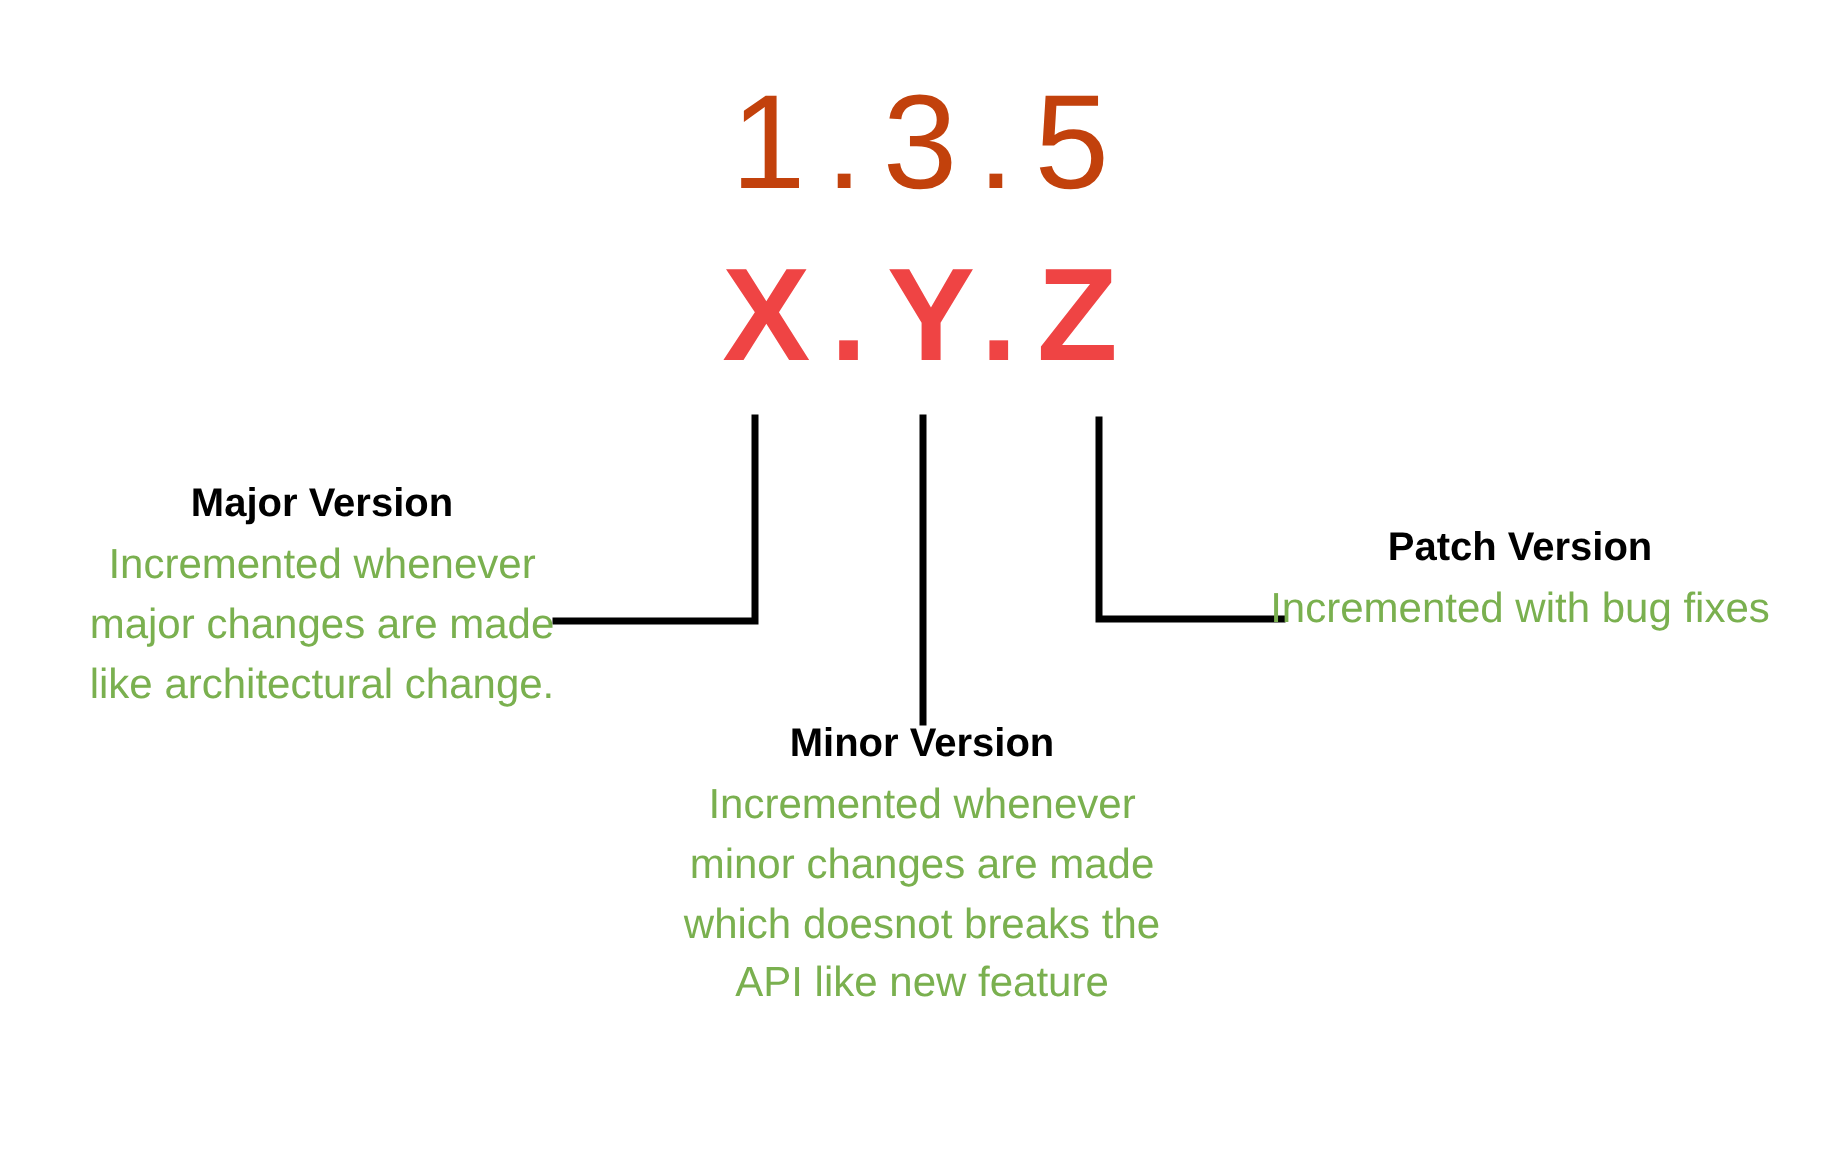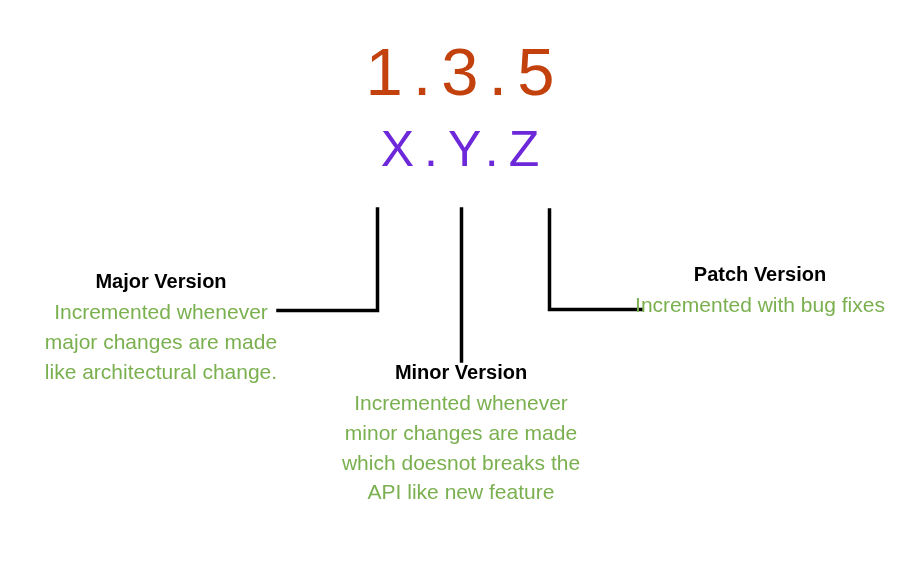--- a/index.html
+++ b/index.html
@@ -30,25 +30,25 @@
     top: 38px;
     font-size: 67px;
     font-weight: 300;
     letter-spacing: 10px;
     text-indent: 10px;
     color: #c2410c;
     line-height: 1;
   }
   #semver-placeholder {
     top: 124px;
-    font-size: 50px;
-    font-weight: 400;
+    font-size: 66px;
+    font-weight: 700;
     letter-spacing: 10px;
     text-indent: 10px;
-    color: #6d28d9;
+    color: #ef4444;
     line-height: 1;
   }
 
   
   #connectors {
     position: absolute;
     left: 0;
     top: 0;
     width: 920px;
     height: 575px;
@@ -67,21 +67,21 @@
     margin: 0 0 3px 0;
   }
   .annotation-desc {
     font-size: 21px;
     font-weight: 400;
     color: #7ab04f;
     line-height: 1.42;
     margin: 0;
   }
 
-  #annotation-major  { left: 30px;  top: 240px; width: 262px; margin-top: 29px; }
+  #annotation-major  { left: 30px;  top: 240px; width: 262px; }
   #annotation-minor  { left: 331px; top: 360px; width: 260px; }
   #annotation-patch  { left: 635px; top: 262px; width: 250px; }
 </style>
 </head>
 <body>
 
 <div id="canvas">
 
   <div class="version-row" id="semver-number">1.3.5</div>
 

